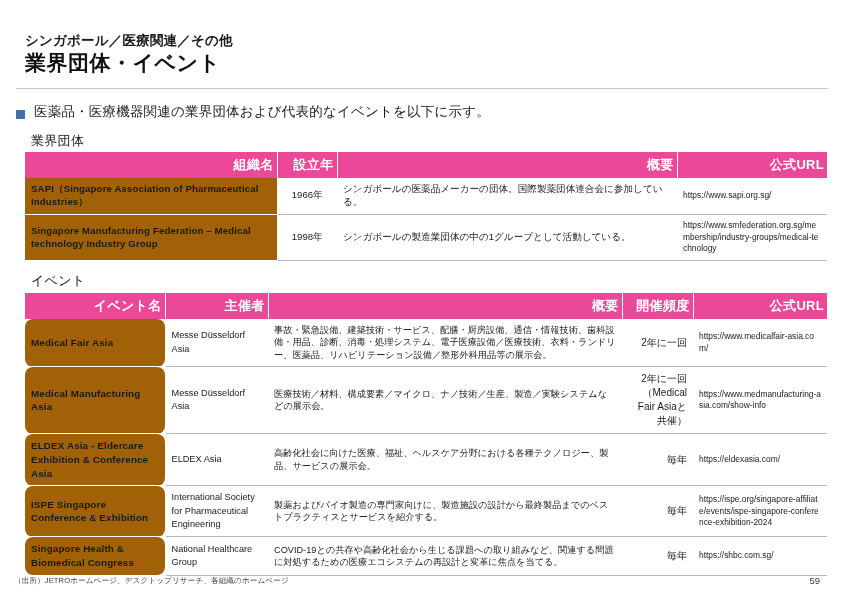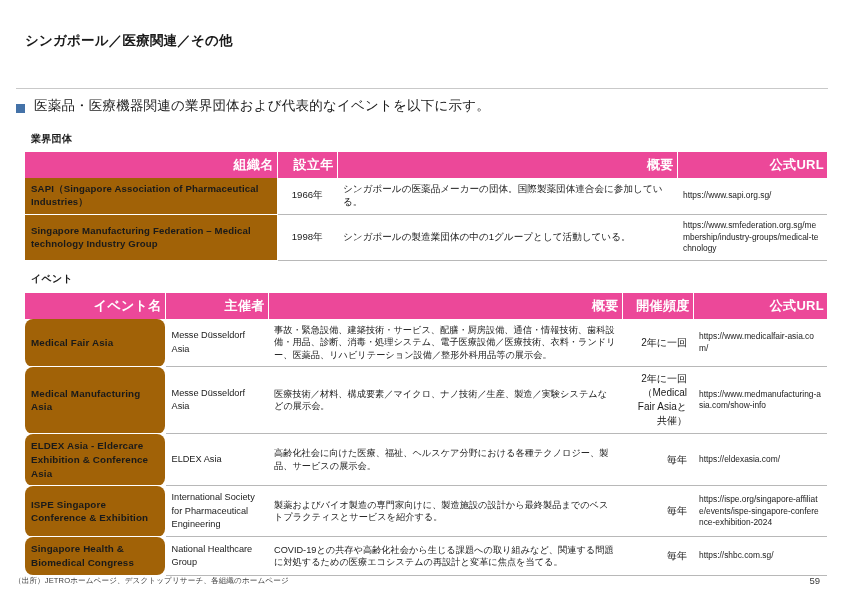--- a/index.html
+++ b/index.html
@@ -49,21 +49,21 @@
     top: 88px;
     width: 812px;
     height: 1px;
     background: #c9c9c9;
   }
 
   
   .lead {
     position: absolute;
     left: 16px;
-    top: 97px;
+    top: 103px;
     display: flex;
     align-items: center;
     gap: 9px;
   }
   .lead-marker {
     width: 9px;
     height: 9px;
     background: #4472a8;
     margin-top: 5px;
     flex: 0 0 auto;
@@ -71,22 +71,22 @@
   .lead-text {
     font-size: 13.5px;
     color: #1a1a1a;
     letter-spacing: 0.2px;
     white-space: nowrap;
   }
 
   
   .section-caption {
     position: absolute;
-    font-size: 10px;
-    font-weight: bold;
+    font-size: 13px;
+    font-weight: normal;
     color: #1a1a1a;
     letter-spacing: 0.3px;
     white-space: nowrap;
   }
   #caption-orgs { left: 31px; top: 132px; }
   #caption-events { left: 31px; top: 272px; }
 
   
   table.data-table {
     position: absolute;
@@ -173,20 +173,21 @@
     font-size: 9.5px;
     color: #3a3a3a;
   }
 </style>
 </head>
 <body>
 
 <div class="slide">
 
   <div class="eyebrow">シンガポール／医療関連／その他</div>
+  <div class="slide-title">業界団体・イベント</div>
   <div class="title-rule"></div>
 
   <div class="lead">
     <span class="lead-marker"></span>
     <span class="lead-text">医薬品・医療機器関連の業界団体および代表的なイベントを以下に示す。</span>
   </div>
 
   <div class="section-caption" id="caption-orgs">業界団体</div>
 
   <table class="data-table" id="table-orgs">

